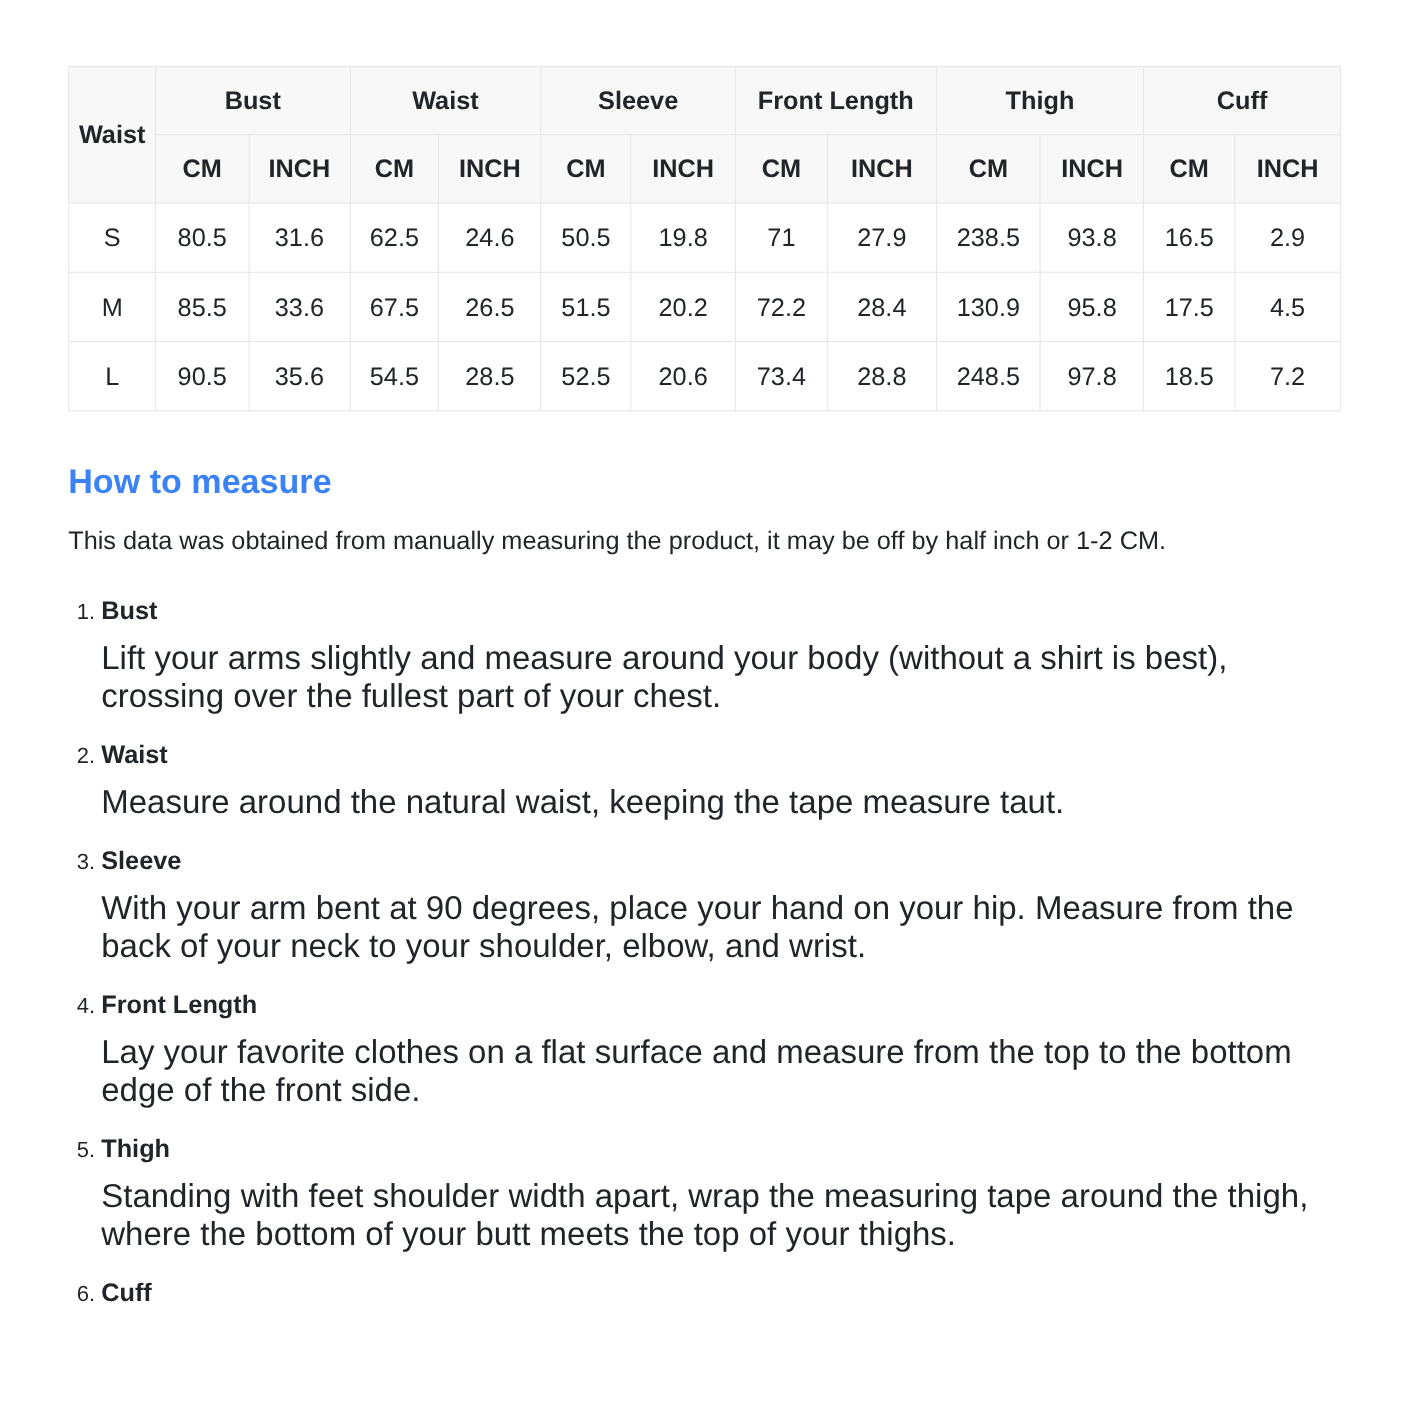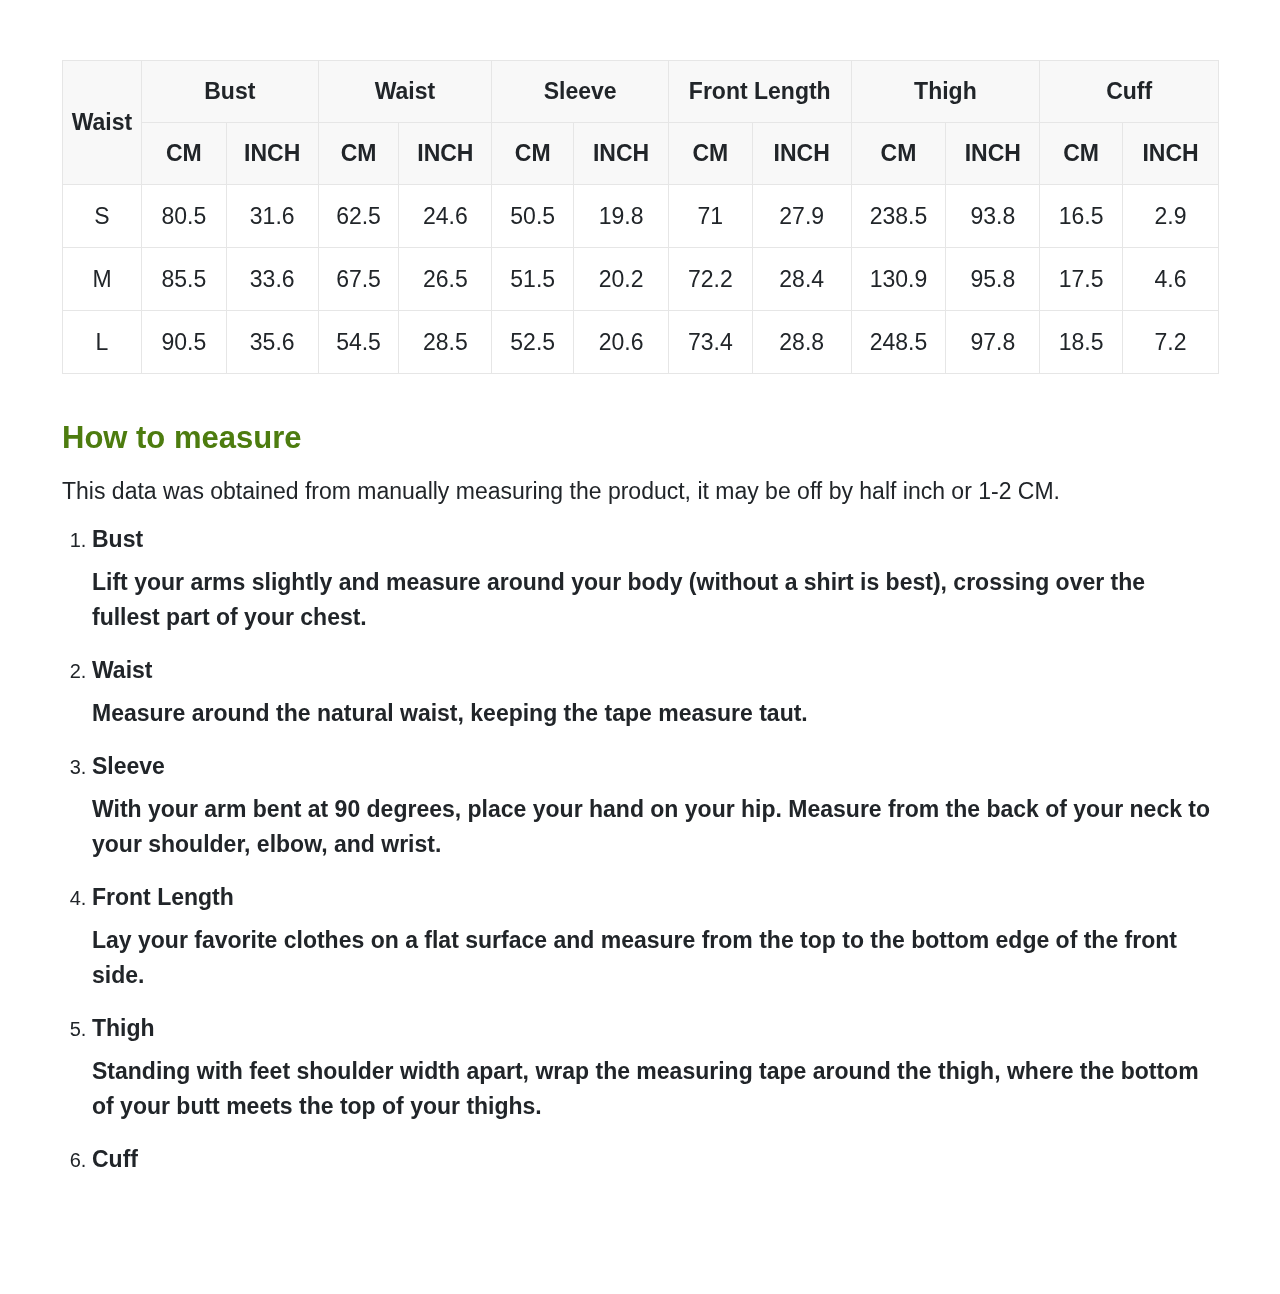--- a/index.html
+++ b/index.html
@@ -38,26 +38,26 @@
     height: 63px;
   }
   table.size-table thead tr { height: 62px; }
 
   
   h2.section-title {
     margin-top: 46px;
     margin-bottom: 18px;
     font-size: 31px;
     font-weight: bold;
-    color: #4d7c0f;
+    color: #3b82f6;
   }
   p.intro {
     font-size: 23px;
     line-height: 35px;
-    margin-bottom: 16px;
+    margin-bottom: 32px;
     max-width: 1158px;
   }
   ol.measure-list {
     padding-left: 30px;
     list-style: decimal outside;
   }
   ol.measure-list > li {
     margin-bottom: 21px;
     font-size: 23px;
   }
@@ -66,23 +66,23 @@
     color: #212529;
     font-weight: normal;
   }
   .item-label {
     font-weight: bold;
     font-size: 23px;
     line-height: 28px;
     margin-bottom: 12px;
   }
   .item-desc {
-    font-size: 23px;
+    font-size: 30px;
     line-height: 35px;
-    font-weight: bold;
+    font-weight: normal;
     max-width: 1125px;
   }
 </style>
 </head>
 <body>
 
 <div class="page">
 
   <table class="size-table">
     <colgroup>
@@ -147,21 +147,21 @@
         <td>33.6</td>
         <td>67.5</td>
         <td>26.5</td>
         <td>51.5</td>
         <td>20.2</td>
         <td>72.2</td>
         <td>28.4</td>
         <td>130.9</td>
         <td>95.8</td>
         <td>17.5</td>
-        <td>4.6</td>
+        <td>4.5</td>
       </tr>
       <tr>
         <td>L</td>
         <td>90.5</td>
         <td>35.6</td>
         <td>54.5</td>
         <td>28.5</td>
         <td>52.5</td>
         <td>20.6</td>
         <td>73.4</td>

